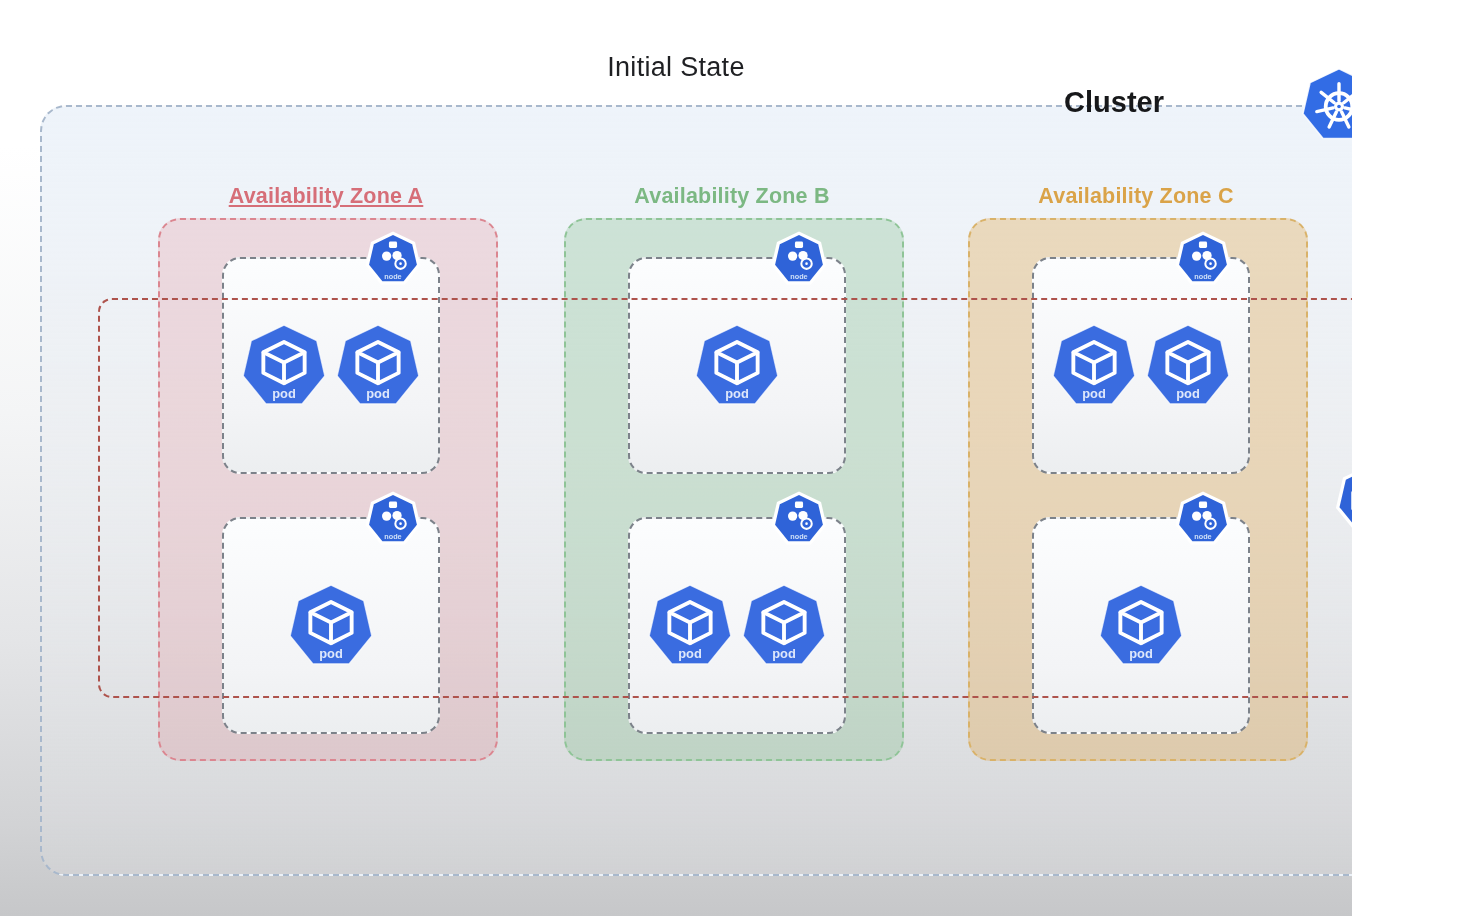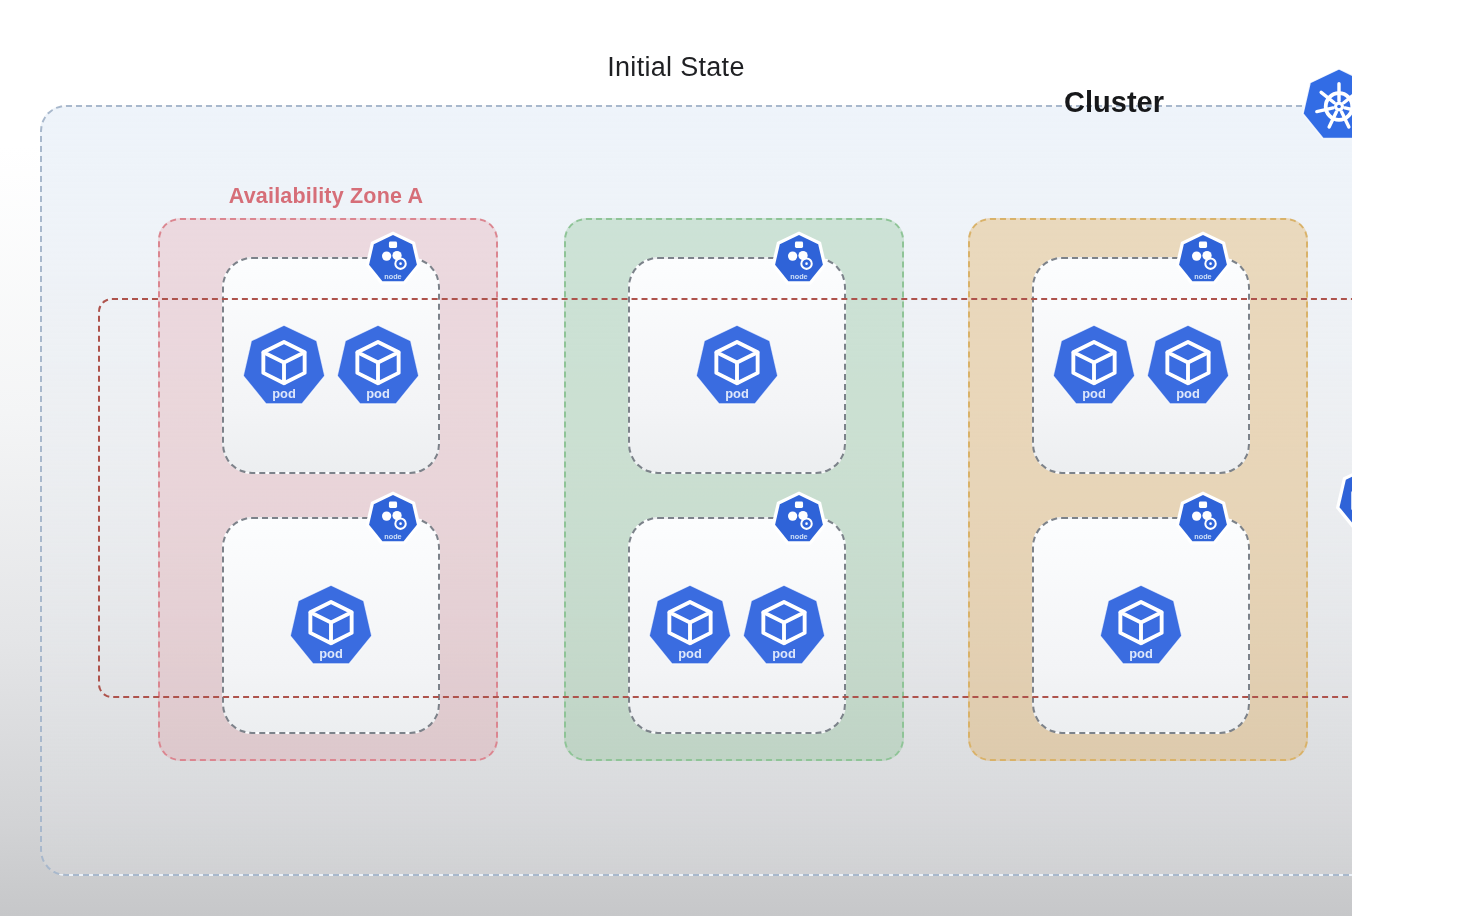--- a/index.html
+++ b/index.html
@@ -32,21 +32,21 @@
   .zone-c{left:968px;}
   .zone-title{
     position:absolute;top:184px;width:336px;text-align:center;
     font-size:21.5px;font-weight:700;letter-spacing:.2px;
   }
   .zone-title-a{left:158px;}
   .zone-title-b{left:564px;}
   .zone-title-c{left:968px;}
   .node-box{
     position:absolute;left:62px;width:214px;height:213px;
-    border:2px dashed #7c828a;border-radius:30px;
+    border:2px dashed #7c828a;border-radius:18px;
     background:linear-gradient(180deg,#fcfdfe 0%,#f3f4f6 70%,#eceef0 100%);
   }
   .node-top{top:37px;}
   .node-bottom{top:297px;}
   .node-icon{
     position:absolute;top:-29px;left:140px;width:58px;height:58px;
   }
   .pods{
     position:absolute;inset:0;display:flex;align-items:center;justify-content:center;
     gap:8px;padding-top:0;
@@ -102,21 +102,23 @@
 
   <div class="cluster-box" style="border-color: rgb(168, 184, 204);"></div>
 
   <div class="cluster-label">Cluster</div>
 
   <svg class="icon k8s-icon" viewBox="0 0 100 100">
     <use href="#hept" fill="#326ce5" stroke="rgba(255,255,255,0.85)" stroke-width="2"></use>
     <use href="#wheel-glyph"></use>
   </svg>
 
-  <div class="zone-title zone-title-a" style="color: rgb(214, 110, 120);">Availability Zone A</div>
+  <div class="zone-title zone-title-a" style="color: rgb(214, 110, 120); text-decoration: underline;">Availability Zone A</div>
+  <div class="zone-title zone-title-b" style="color: rgb(124, 184, 131);">Availability Zone B</div>
+  <div class="zone-title zone-title-c" style="color: rgb(218, 163, 72);">Availability Zone C</div>
 
   <div class="zone zone-a" style="background: rgba(226, 115, 125, 0.2); border-color: rgb(219, 134, 144);">
     <div class="node-box node-top">
 
   <svg class="node-icon" viewBox="0 0 100 100">
     <use href="#hept" fill="#ffffff"></use>
     <g transform="translate(50,50) scale(0.87) translate(-50,-50)">
       <use href="#hept" fill="#2f63d8"></use>
     </g>
     <use href="#node-glyph"></use>

